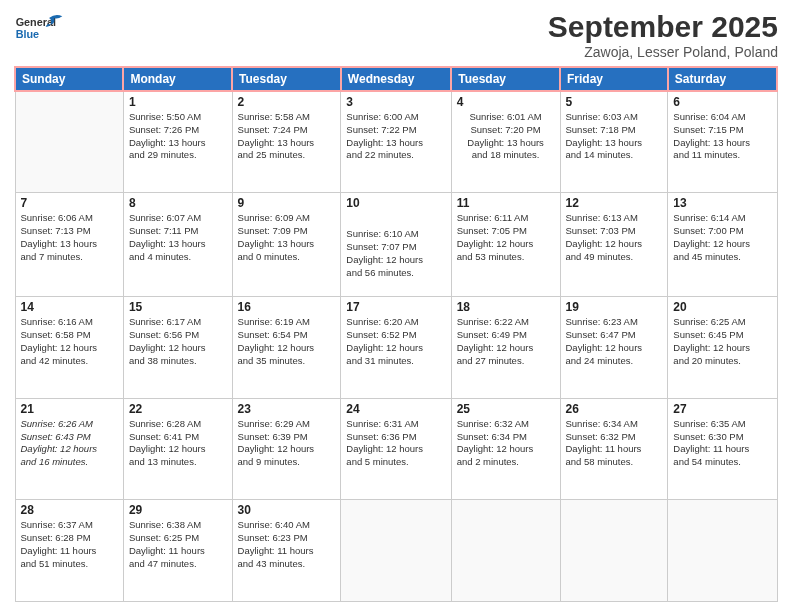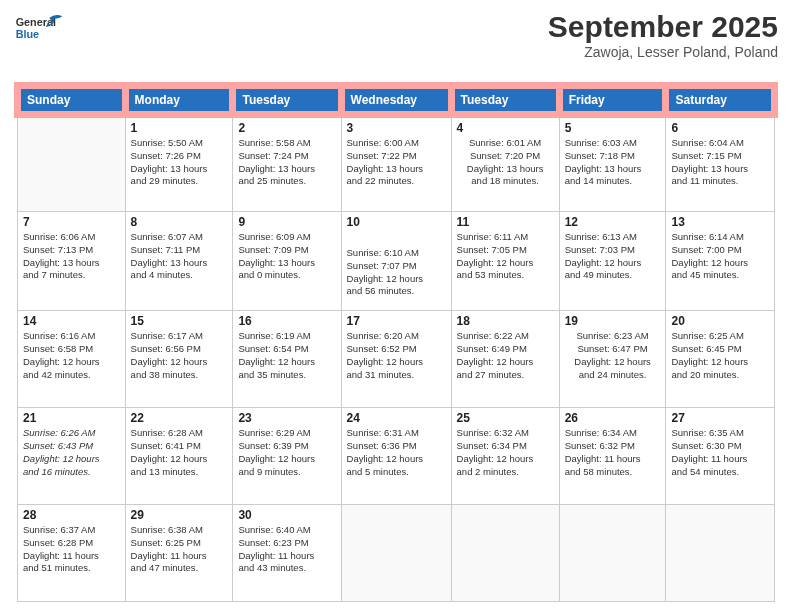--- a/index.html
+++ b/index.html
@@ -9,21 +9,20 @@
       width: 792px;
       height: 612px;
       overflow: hidden;
     }
     .page {
       width: 792px;
       height: 612px;
       padding: 10px 14px 10px 14px;
       display: flex;
       flex-direction: column;
-      gap: 16px;
     }
     .header {
       display: flex;
       justify-content: space-between;
       align-items: flex-start;
       margin-bottom: 6px;
     }
     .logo-area {
       display: flex;
       align-items: center;
@@ -51,21 +50,21 @@
       flex: 1;
       font-size: 10.5px;
     }
     .calendar-table th {
       background: #2670c0;
       color: #fff;
       text-align: left;
       padding: 4px 6px;
       font-size: 12px;
       font-weight: bold;
-      border: 7px solid #fca5a5;
+      border: 2px solid #fca5a5;
     }
     .calendar-table td {
       border: 1px solid #ccc;
       vertical-align: top;
       padding: 3px 5px;
       width: 113px;
       height: 88px;
     }
     .day-num {
       font-weight: bold;
@@ -244,21 +243,21 @@
           </td>
           <td>
             <span class="day-num">18</span>
             <div class="day-detail" style="white-space: pre-wrap;">Sunrise: 6:22 AM
 Sunset: 6:49 PM
 Daylight: 12 hours
 and 27 minutes.</div>
           </td>
           <td>
             <span class="day-num">19</span>
-            <div class="day-detail" style="white-space: pre-wrap; text-align: center;">Sunrise: 6:23 AM
+            <div class="day-detail" style="white-space: pre-wrap;">Sunrise: 6:23 AM
 Sunset: 6:47 PM
 Daylight: 12 hours
 and 24 minutes.</div>
           </td>
           <td>
             <span class="day-num">20</span>
             <div class="day-detail" style="white-space: pre-wrap;">Sunrise: 6:25 AM
 Sunset: 6:45 PM
 Daylight: 12 hours
 and 20 minutes.</div>

